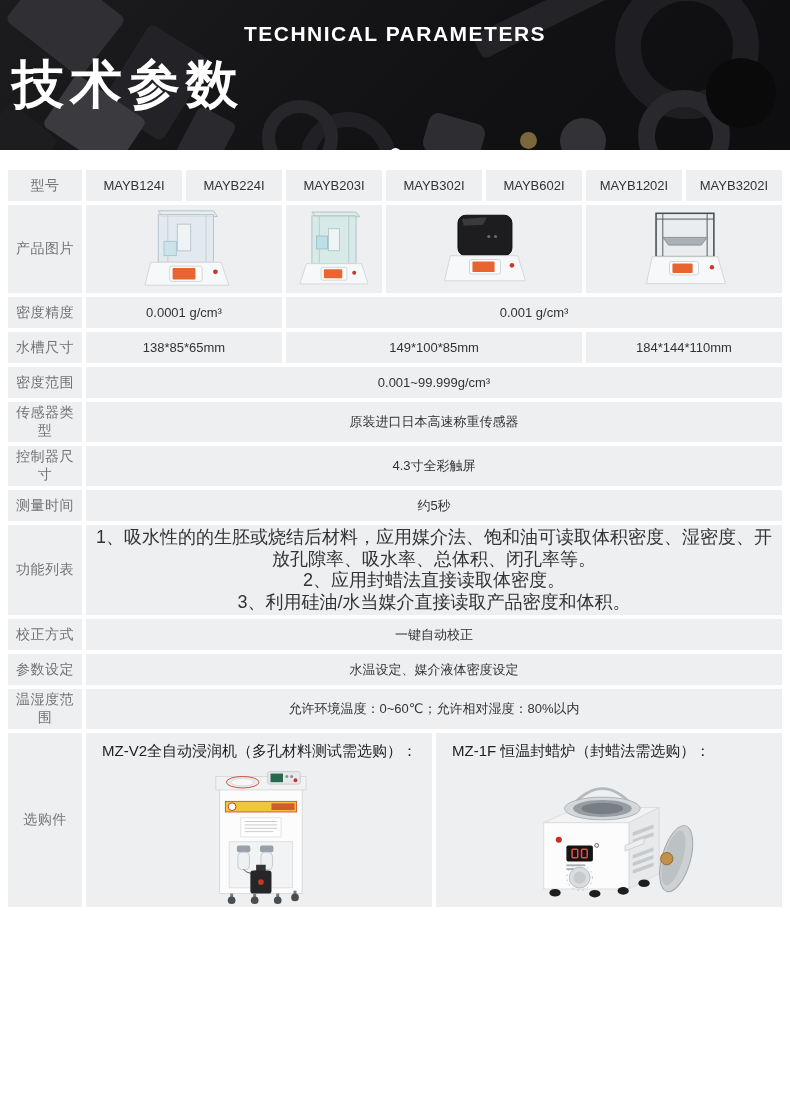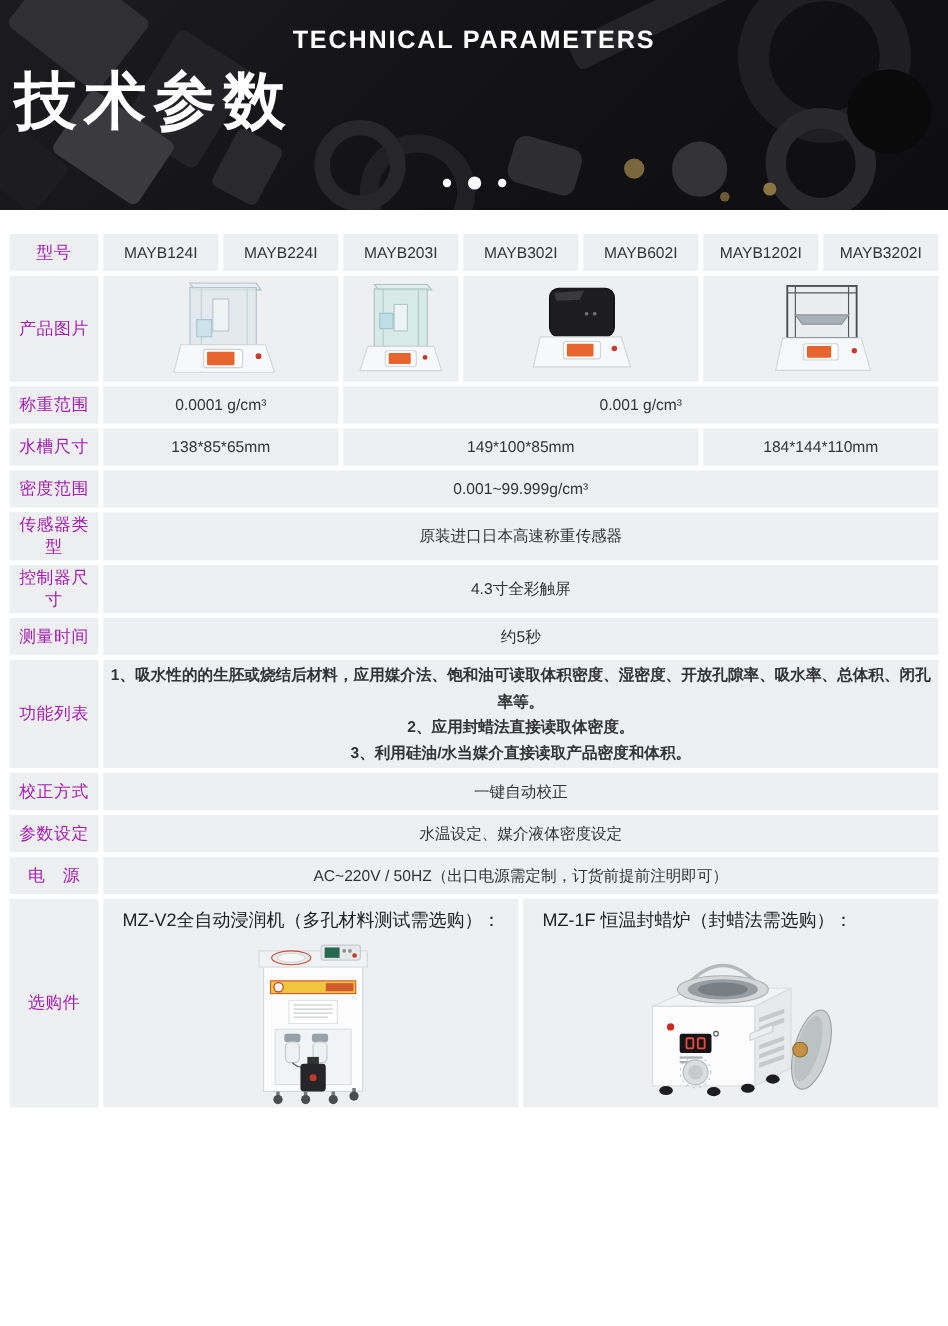--- a/index.html
+++ b/index.html
@@ -1,44 +1,44 @@
 <!DOCTYPE html>
 <html><head>
 <meta charset="utf-8">
 <style>
   html,body{margin:0;padding:0;background:#ffffff;}
   body{width:790px;font-family:"Liberation Sans","DejaVu Sans",sans-serif;color:#333;}
 
   
-  .banner{position:relative;width:790px;height:175px;background:linear-gradient(135deg,#1c1c1f 0%,#121214 55%,#0e0e10 100%);overflow:hidden;}
+  .banner{position:relative;width:790px;height:150px;background:linear-gradient(135deg,#1c1c1f 0%,#121214 55%,#0e0e10 100%);overflow:hidden;}
   .shape{position:absolute;z-index:1;}
   .blk{background:#2c2c30;border-radius:6px;}
   .ring{border-radius:50%;background:transparent;}
   .disc{border-radius:50%;}
   .banner-subtitle{position:absolute;top:22px;left:0;width:100%;text-align:center;color:#fff;
     font-size:21px;font-weight:600;letter-spacing:1.5px;z-index:3;}
   .banner-title{position:absolute;top:50px;left:12px;width:100%;text-align:left;color:#fff;
     font-size:52px;font-weight:800;letter-spacing:6px;z-index:3;}
   .dots{position:absolute;top:147px;left:0;width:100%;text-align:center;z-index:3;line-height:12px;}
   .dots span{display:inline-block;background:#fff;border-radius:50%;vertical-align:middle;margin:0 7px;}
   .dot-s{width:7px;height:7px;}
   .dot-l{width:11px;height:11px;}
 
   
   table.params{table-layout:fixed;width:782px;margin:16px 4px 24px 4px;
     border-collapse:separate;border-spacing:4px;}
   td{background:#edeff1;text-align:center;vertical-align:middle;
     font-size:13px;color:#333;padding:2px 4px;overflow:hidden;word-break:break-all;}
-  td.lbl{font-size:14px;color:#a21caf;font-weight:500;letter-spacing:0.5px;}
+  td.lbl{font-size:14px;color:#737373;font-weight:500;letter-spacing:0.5px;}
   tr.r td{height:27px;}
   tr.rp td{height:84px;}
   tr.rf td{height:64px;}
   tr.ro td{height:142px;}
   td.img-cell{padding:0;}
-  .fn-line{line-height:21.5px;font-size:13px;font-weight:bold;}
+  .fn-line{line-height:21.5px;font-size:18px;}
 
   
   td.opt-wrap{background:transparent;padding:0;}
   .opt-flex{display:flex;gap:4px;height:100%;}
   .opt-box{background:#edeff1;flex:1;display:flex;flex-direction:column;align-items:stretch;}
   .opt-title{text-align:left;font-size:15px;color:#222;font-weight:500;padding:9px 8px 2px 16px;}
   .opt-img{flex:1;display:flex;align-items:center;justify-content:center;}
 </style>
 </head>
 <body>
@@ -144,21 +144,21 @@
         <polygon points="22,50 90,50 98,78 16,78" fill="#f7f8f9" stroke="#d3d7da"></polygon>
         <rect x="40" y="55" width="30" height="14" rx="2" fill="#fdfdfd" stroke="#cfd3d6"></rect>
         <rect x="43" y="57" width="21" height="10" rx="1" fill="#e86530"></rect>
         <circle cx="84" cy="61" r="2.3" fill="#c23b2e"></circle>
       </svg>
     </td>
   </tr>
 
 
   <tr class="r">
-    <td class="lbl">称重范围</td>
+    <td class="lbl">密度精度</td>
     <td colspan="2">0.0001 g/cm³</td>
     <td colspan="5">0.001 g/cm³</td>
   </tr>
 
 
   <tr class="r">
     <td class="lbl">水槽尺寸</td>
     <td colspan="2">138*85*65mm</td>
     <td colspan="3">149*100*85mm</td>
     <td colspan="2">184*144*110mm</td>
@@ -198,25 +198,25 @@
     <td class="lbl">校正方式</td>
     <td colspan="7">一键自动校正</td>
   </tr>
 
   <tr class="r">
     <td class="lbl">参数设定</td>
     <td colspan="7">水温设定、媒介液体密度设定</td>
   </tr>
 
 
-
-  <tr class="r">
-    <td class="lbl">电　源</td>
-    <td colspan="7">AC~220V / 50HZ（出口电源需定制，订货前提前注明即可）</td>
-  </tr>
+  <tr class="r">
+    <td class="lbl">温湿度范围</td>
+    <td colspan="7">允许环境温度：0~60℃；允许相对湿度：80%以内</td>
+  </tr>
+
 
 
   <tr class="ro">
     <td class="lbl">选购件</td>
     <td class="opt-wrap" colspan="7">
       <div class="opt-flex">
         <div class="opt-box">
           <div class="opt-title">MZ-V2全自动浸润机（多孔材料测试需选购）：</div>
           <div class="opt-img">
             <svg width="150" height="144" viewBox="0 0 150 150">

